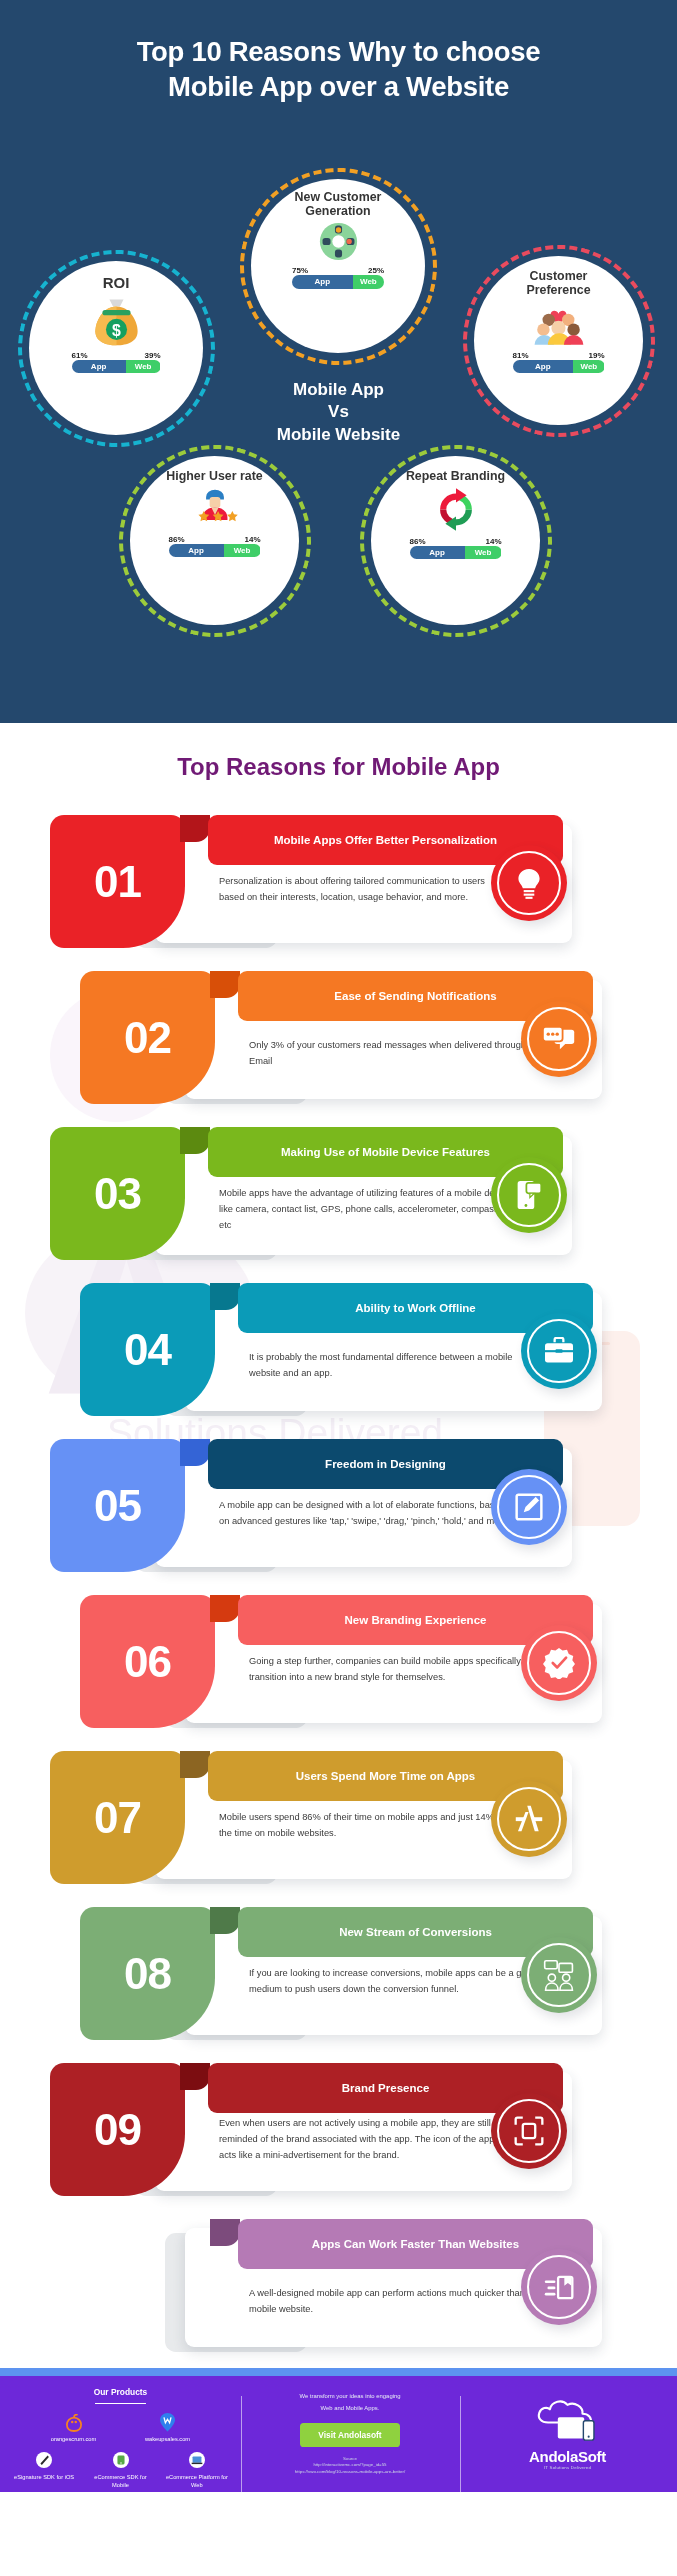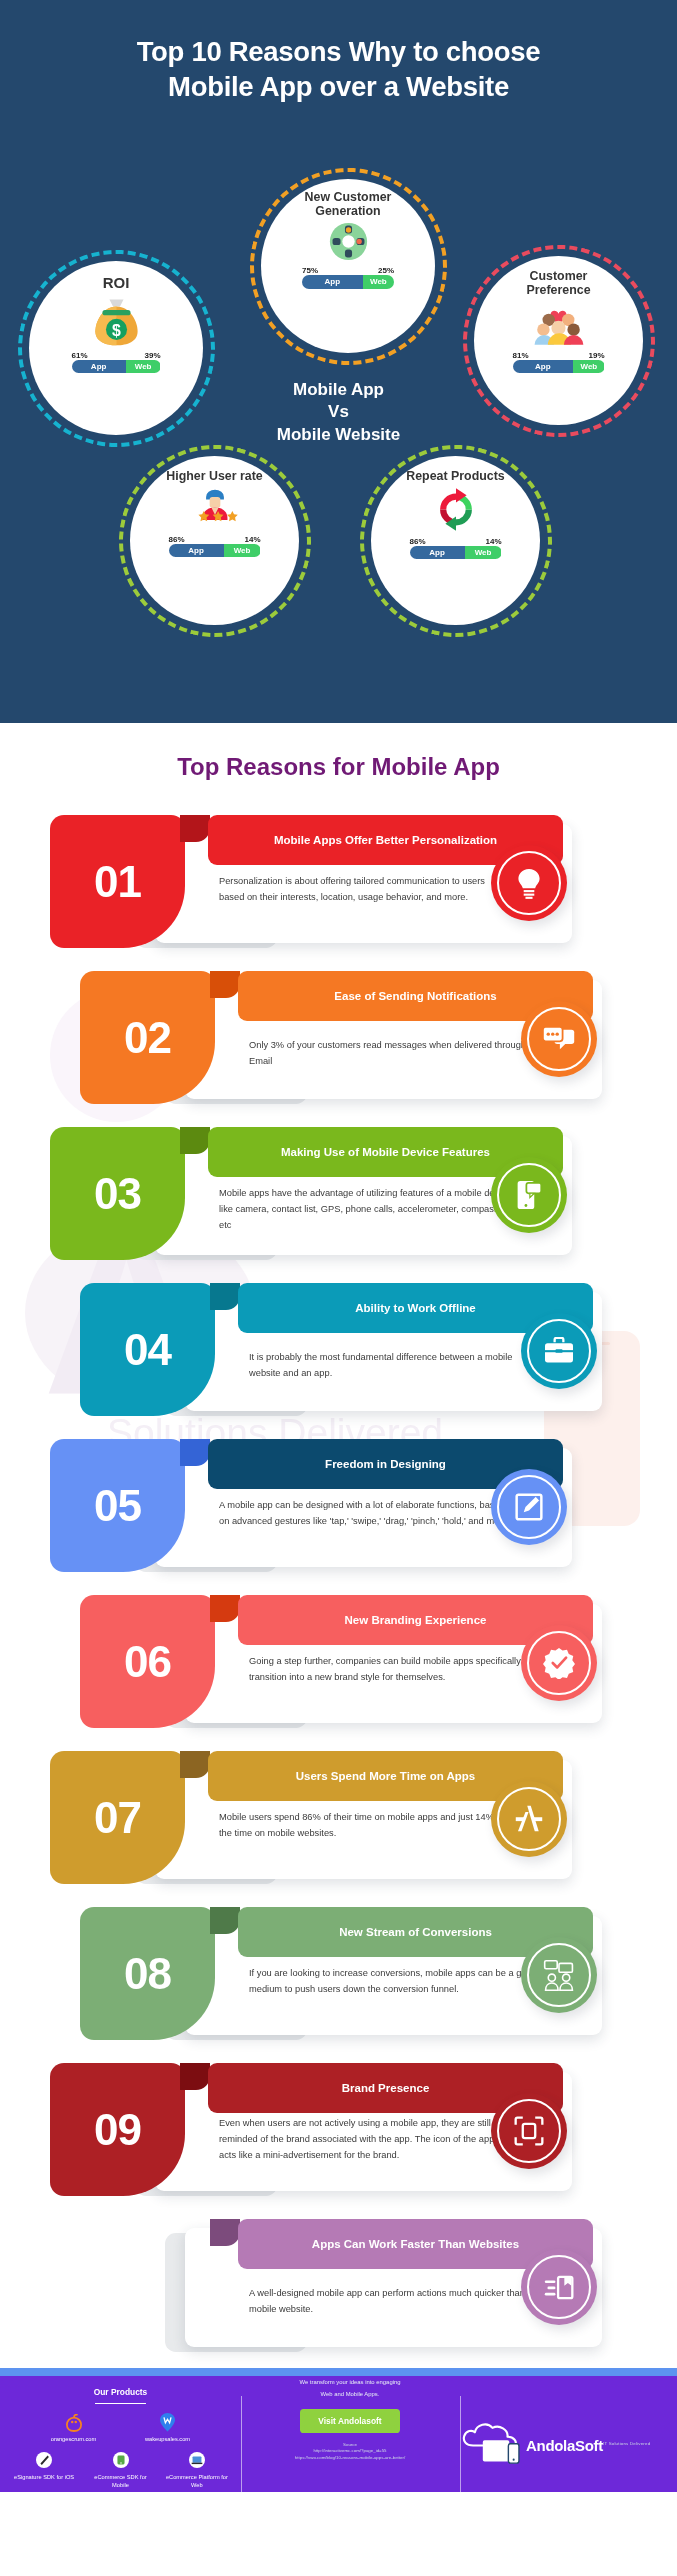--- a/index.html
+++ b/index.html
@@ -102,21 +102,21 @@
     overflow: hidden;
     font-size: 8px;
     font-weight: bold;
     color: #fff;
   }
   .stat .bar .app { background:#35699e; display:flex; align-items:center; justify-content:center; }
   .stat .bar .web { background:#3fce68; display:flex; align-items:center; justify-content:center; }
 
   
   .stat.s-roi  { left: 29px;  top: 261px;  width: 174px; height: 174px; }
-  .stat.s-ncg  { left: 261px; top: 179px;  width: 174px; height: 174px; }
+  .stat.s-ncg  { left: 251px; top: 179px;  width: 174px; height: 174px; }
   .stat.s-cp   { left: 474px; top: 256px;  width: 169px; height: 169px; }
   .stat.s-hur  { left: 130px; top: 456px;  width: 169px; height: 169px; }
   .stat.s-rc   { left: 371px; top: 456px;  width: 169px; height: 169px; }
 
   
   .reasons {
     position: relative;
     width: 677px;
     background: #ffffff;
     padding-top: 30px;
@@ -272,22 +272,22 @@
   .footer {
     position: relative;
     width: 677px;
     height: 116px;
     background: #6d28d9;
     color: #ffffff;
     display: flex;
   }
   .f-col { position: relative; }
   .f-left  { width: 241px; padding-top: 10.7px; }
-  .f-mid   { width: 218px; text-align: center; border-radius: 23px; }
-  .f-right { width: 217px; padding-top: 19.5px; display:flex; align-items:center; }
+  .f-mid   { width: 218px; padding-top: 14px; text-align: center; border-radius: 23px; }
+  .f-right { width: 217px; padding-top: 19.5px; display:flex; flex-direction:column; align-items:center; }
   .f-div {
     position: absolute;
     top: 19.5px;
     width: 0.9px; height: 103px;
     background: rgba(255,255,255,0.55);
   }
   .f-div.d1 { left: 241px; }
   .f-div.d2 { left: 460px; }
   .our-products {
     text-align: center;
@@ -453,21 +453,21 @@
             <div class="app" style="width:60%;">App</div>
             <div class="web" style="width:40%;">Web</div>
           </div>
         </div>
       </div>
     </div>
 
     <div class="stat s-rc">
       <div class="ring r1" style="border-color:#9ccb3b;"></div>
       <div class="disc">
-        <div class="cap" style="font-size:12.4px;width:114px;">Repeat Products</div>
+        <div class="cap" style="font-size:12.4px;width:114px;">Repeat Branding</div>
         <div class="art">
           <svg width="46" height="43" viewBox="0 0 52 48">
             <path d="M26 6 a18 18 0 0 0 -18 18 l7 0 a11 11 0 0 1 11 -11z" fill="#ed1a3b"></path>
             <path d="M8 24 a18 18 0 0 0 18 18 l0 -7 a11 11 0 0 1 -11 -11z" fill="#c21130"></path>
             <path d="M26 42 a18 18 0 0 0 18 -18 l-7 0 a11 11 0 0 1 -11 11z" fill="#1f9d55"></path>
             <path d="M44 24 a18 18 0 0 0 -18 -18 l0 7 a11 11 0 0 1 11 11z" fill="#3dd35e"></path>
             <path d="M26 0 l12 8 l-12 8z" fill="#ed1a3b"></path>
             <path d="M26 48 l-12 -8 l12 -8z" fill="#1f9d55"></path>
           </svg>
         </div>

